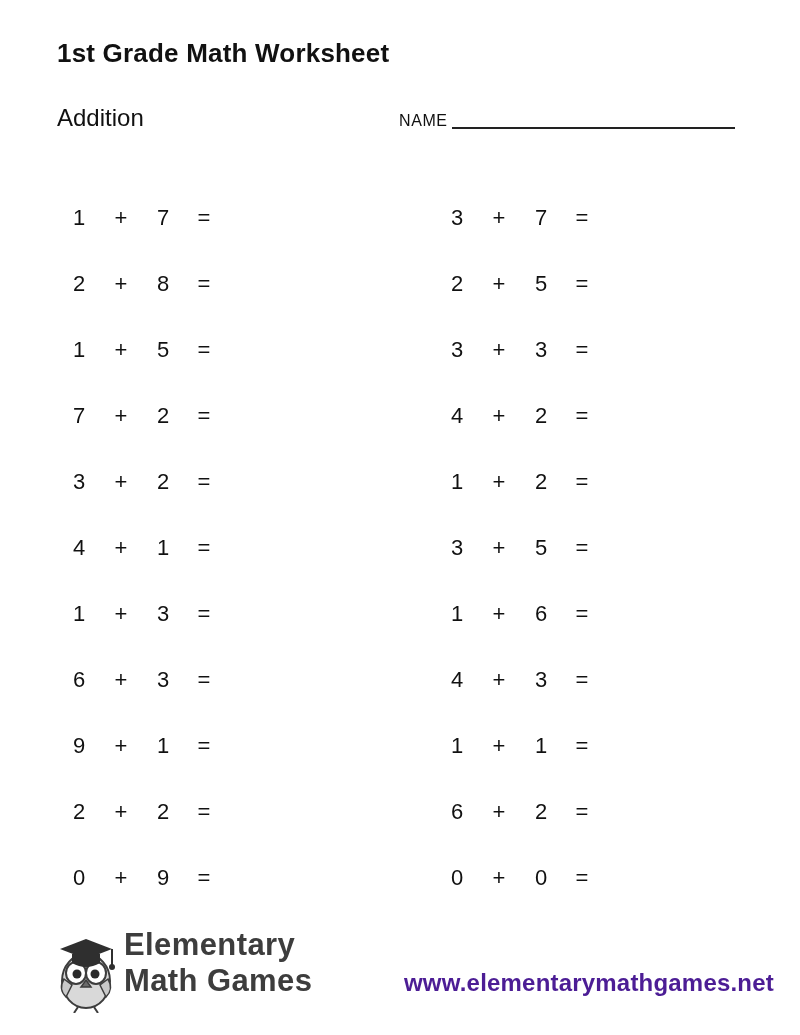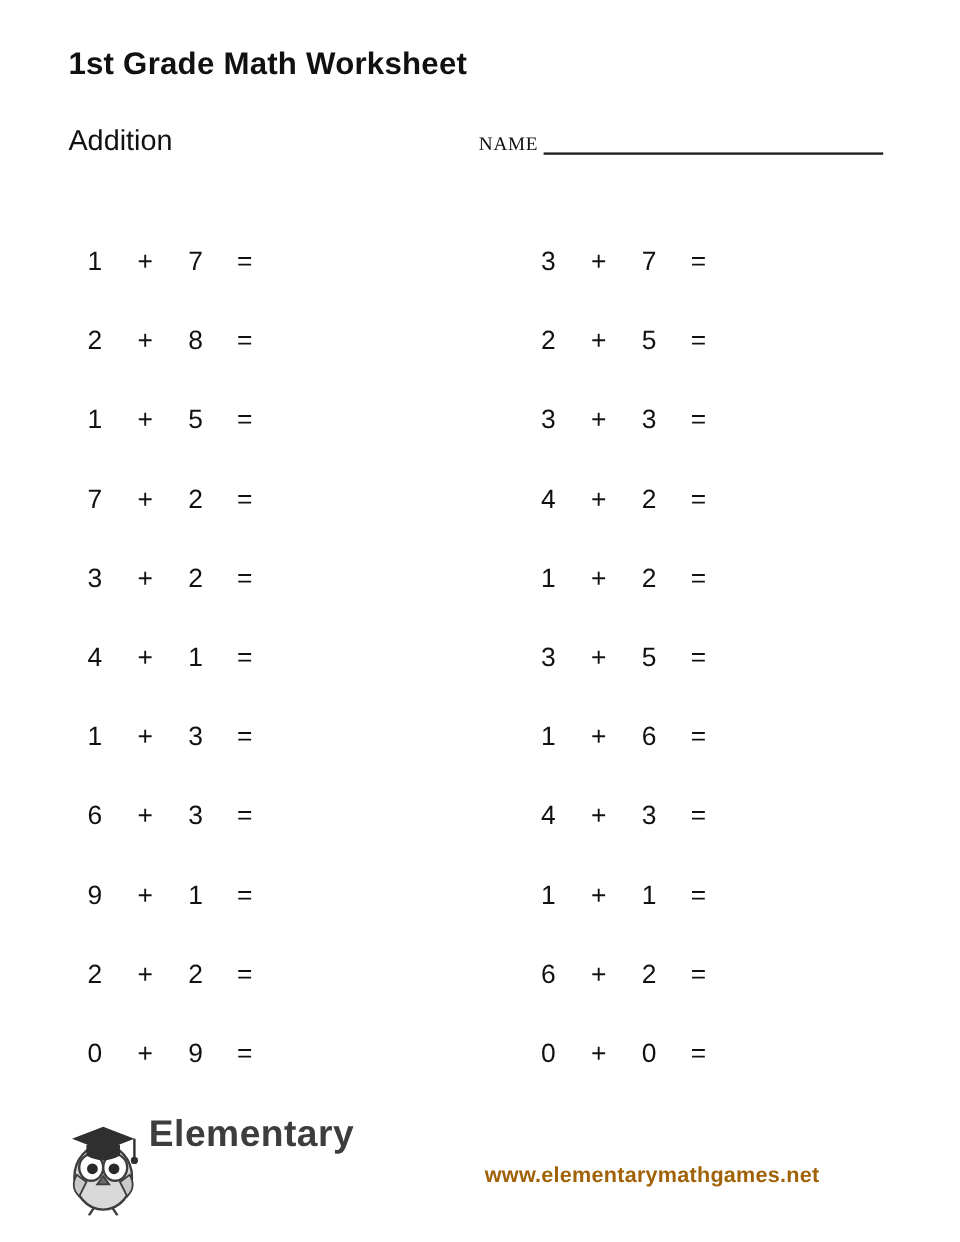--- a/index.html
+++ b/index.html
@@ -47,21 +47,20 @@
     left: 399px;
     top: 112px;
     display: flex;
     align-items: flex-end;
   }
   .name-label {
     font-size: 16px;
     letter-spacing: 0.6px;
     color: #111111;
     padding-bottom: 2px;
-    font-family: Liberation Serif, serif;
   }
   .name-line {
     width: 283px;
     height: 0;
     border-bottom: 2px solid #222222;
     margin-left: 4px;
     margin-bottom: 3px;
   }
 
   .problems {
@@ -90,23 +89,23 @@
     text-align: center;
   }
   .operand { width: 34px; }
   .operator { width: 50px; }
   .equals { width: 48px; }
 
   .footer-url {
     position: absolute;
     left: 404px;
     top: 969px;
-    font-size: 18px;
+    font-size: 24px;
     font-weight: bold;
-    color: #a16207;
+    color: #4c1d95;
     letter-spacing: 0.2px;
   }
 
   .logo {
     position: absolute;
     left: 44px;
     top: 925px;
     width: 290px;
     height: 90px;
   }
@@ -313,18 +312,19 @@
       <path d="M14 50 q-6 10 2 18 q4 -8 6 -12 z" fill="#c9c9c9" stroke="#3d3d3d" stroke-width="1.5"></path>
       <path d="M58 50 q6 10 -2 18 q-4 -8 -6 -12 z" fill="#c9c9c9" stroke="#3d3d3d" stroke-width="1.5"></path>
       <path d="M28 78 l-4 6 M44 78 l4 6" stroke="#3d3d3d" stroke-width="2" fill="none"></path>
       <path d="M10 20 L36 10 L62 20 L36 30 Z" fill="#2f2f2f"></path>
       <path d="M22 25 L22 34 q14 8 28 0 L50 25" fill="#2f2f2f"></path>
       <path d="M62 20 L62 36" stroke="#2f2f2f" stroke-width="2"></path>
       <circle cx="62" cy="38" r="3" fill="#2f2f2f"></circle>
     </svg>
     <div class="logo-text">
       <div>Elementary</div>
+      <div>Math Games</div>
     </div>
   </div>
 
   <div class="footer-url">www.elementarymathgames.net</div>
 
 </div>
 
 </body></html>

